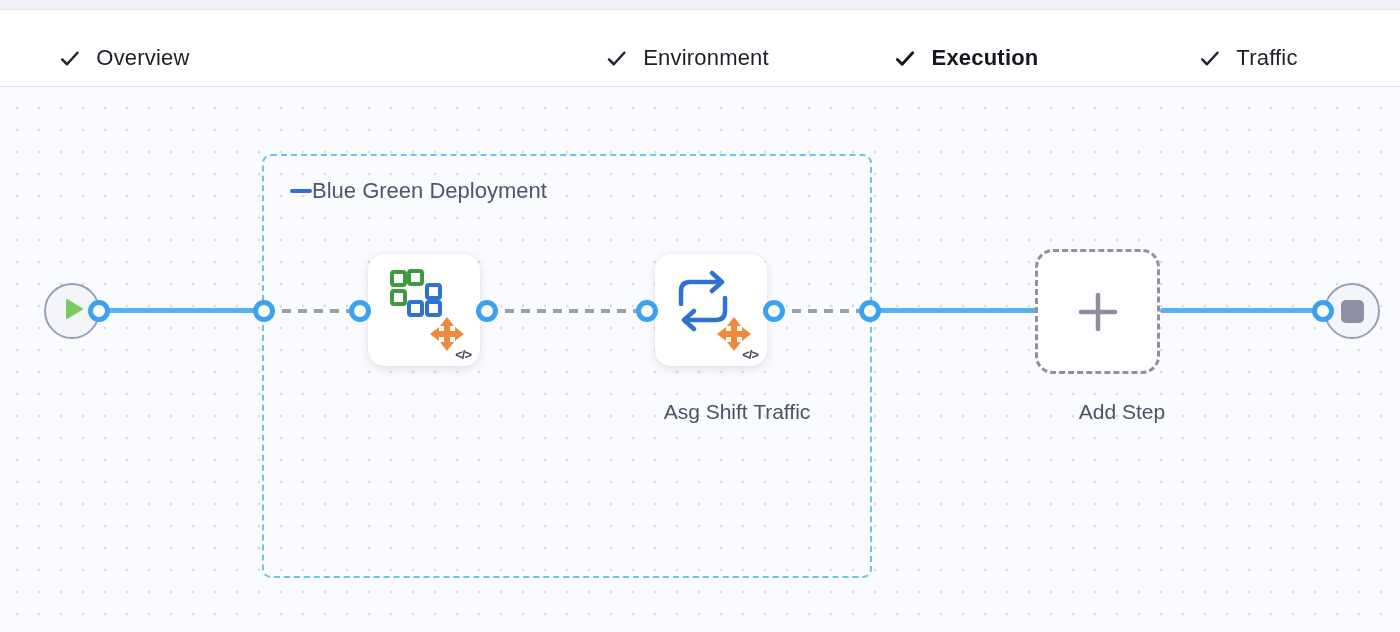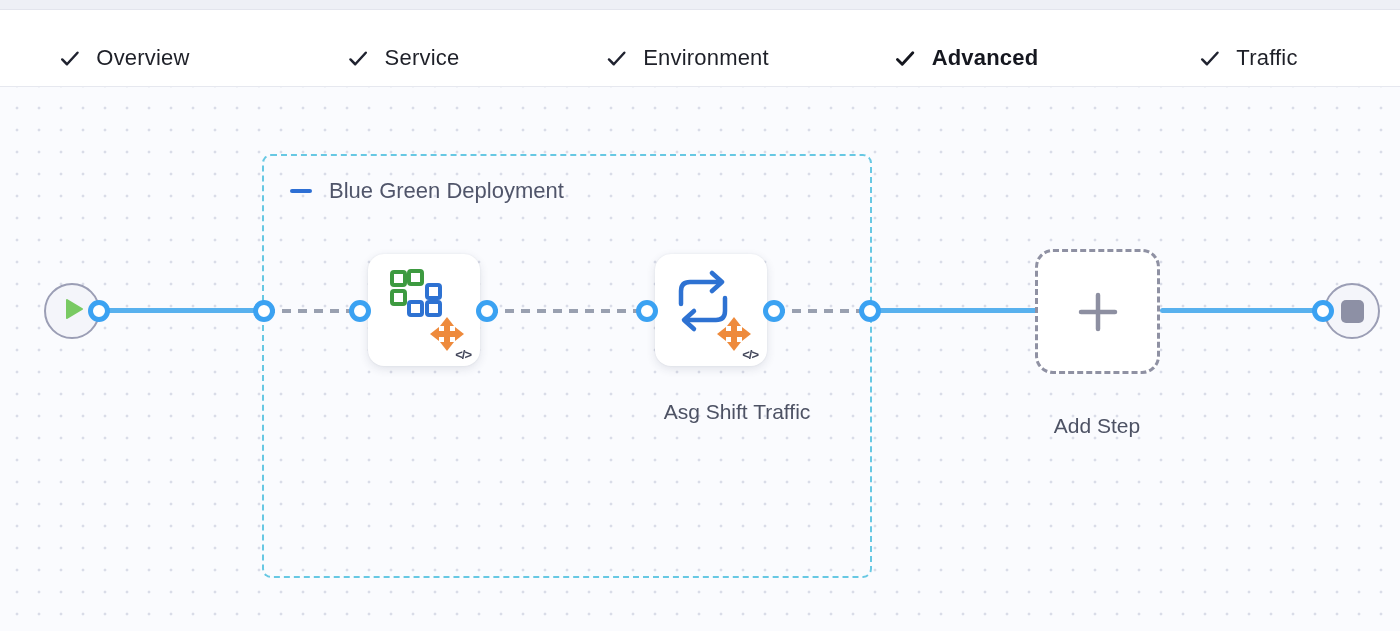--- a/index.html
+++ b/index.html
@@ -21,21 +21,21 @@
 
   
   .canvas { position:relative; width:1400px; height:544px; background:#fafbfe;
     background-image:radial-gradient(circle,#d9dce8 1.2px, rgba(0,0,0,0) 1.7px);
     background-size:22px 22px; background-position:6px 10px; }
 
   
   .group-box { position:absolute; left:262px; top:67px; width:610px; height:424px;
     border:2px dashed #67c8e3; border-radius:9px; z-index:1; }
   .group-header { position:absolute; left:26px; top:22px; display:flex;
-    align-items:center; gap:17px; }
+    align-items:center; }
   .collapse-minus { width:22px; height:4px; background:#2d6fd4; border-radius:2px;
     cursor:pointer; }
   .group-title { font-size:22px; color:#50556a; }
 
   
   .line-solid { position:absolute; top:221px; height:5px; background:#58b1ee;
     border-radius:3px; z-index:3; }
   .line-dashed { position:absolute; top:222px; height:4px; z-index:3;
     background:repeating-linear-gradient(90deg,#99a0b0 0 9px, rgba(0,0,0,0) 9px 16px); }
   .port { position:absolute; top:213px; width:12px; height:12px; background:#fff;
@@ -73,45 +73,37 @@
 
   <div class="tab" style="left:124px">
     <span class="check-icon">
       <svg width="23" height="23" viewBox="0 0 24 24">
           <path d="M4 13 L9 18 L20 6" fill="none" stroke="#202330" stroke-width="2.6" stroke-linecap="round" stroke-linejoin="round"></path>
         </svg>
     </span>
     <span class="tab-label">Overview</span>
   </div>
 
-  <div class="tab" style="left:403px">
+
+  <div class="tab" style="left:687px">
     <span class="check-icon">
       <svg width="23" height="23" viewBox="0 0 24 24">
           <path d="M4 13 L9 18 L20 6" fill="none" stroke="#202330" stroke-width="2.6" stroke-linecap="round" stroke-linejoin="round"></path>
         </svg>
     </span>
-    <span class="tab-label">Service</span>
-  </div>
-
-  <div class="tab" style="left:687px">
-    <span class="check-icon">
-      <svg width="23" height="23" viewBox="0 0 24 24">
-          <path d="M4 13 L9 18 L20 6" fill="none" stroke="#202330" stroke-width="2.6" stroke-linecap="round" stroke-linejoin="round"></path>
-        </svg>
-    </span>
     <span class="tab-label">Environment</span>
   </div>
 
   <div class="tab active" style="left:966px">
     <span class="check-icon">
       <svg width="23" height="23" viewBox="0 0 24 24">
           <path d="M4 13 L9 18 L20 6" fill="none" stroke="#15171f" stroke-width="3" stroke-linecap="round" stroke-linejoin="round"></path>
         </svg>
     </span>
-    <span class="tab-label">Advanced</span>
+    <span class="tab-label">Execution</span>
     <span class="tab-underline"></span>
   </div>
 
   <div class="tab" style="left:1248px">
     <span class="check-icon">
       <svg width="23" height="23" viewBox="0 0 24 24">
           <path d="M4 13 L9 18 L20 6" fill="none" stroke="#202330" stroke-width="2.6" stroke-linecap="round" stroke-linejoin="round"></path>
         </svg>
     </span>
     <span class="tab-label">Traffic</span>
@@ -204,14 +196,14 @@
         <line x1="5" y1="22" x2="39" y2="22"></line>
       </g>
     </svg>
   </div>
 
   <div class="round-node" style="left:1324px">
     <span class="stop-square"></span>
   </div>
 
   <div class="node-label" style="left:627px; width:220px;">Asg Shift Traffic</div>
-  <div class="node-label" style="left:987px; width:220px;margin-top:14px;">Add Step</div>
+  <div class="node-label" style="left:1012px; width:220px;">Add Step</div>
 </div>
 
 </body></html>

